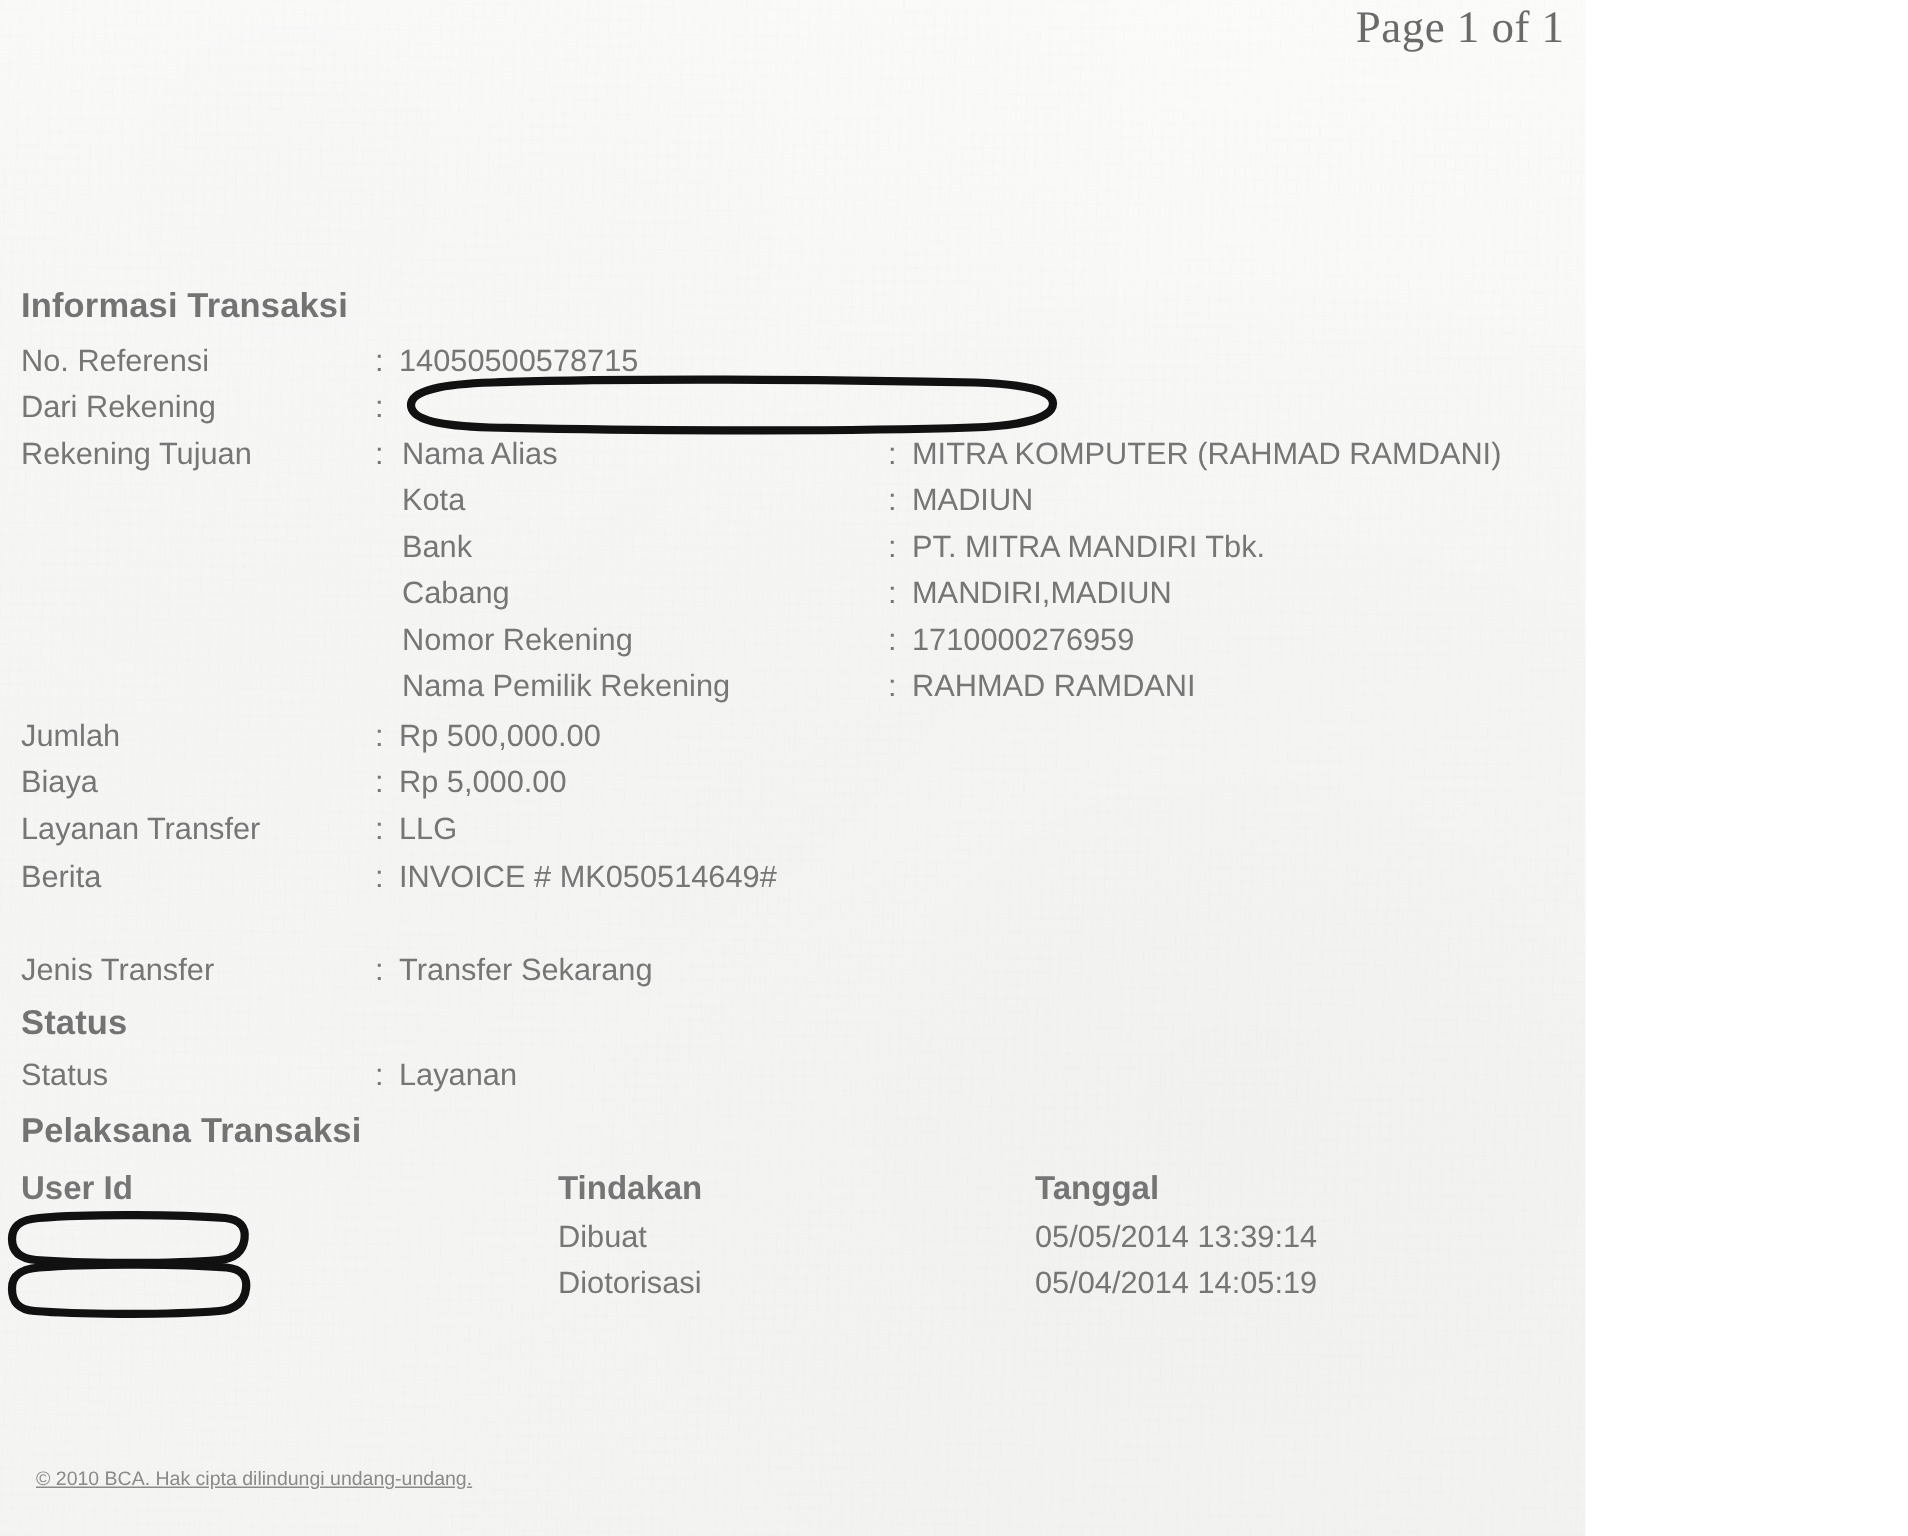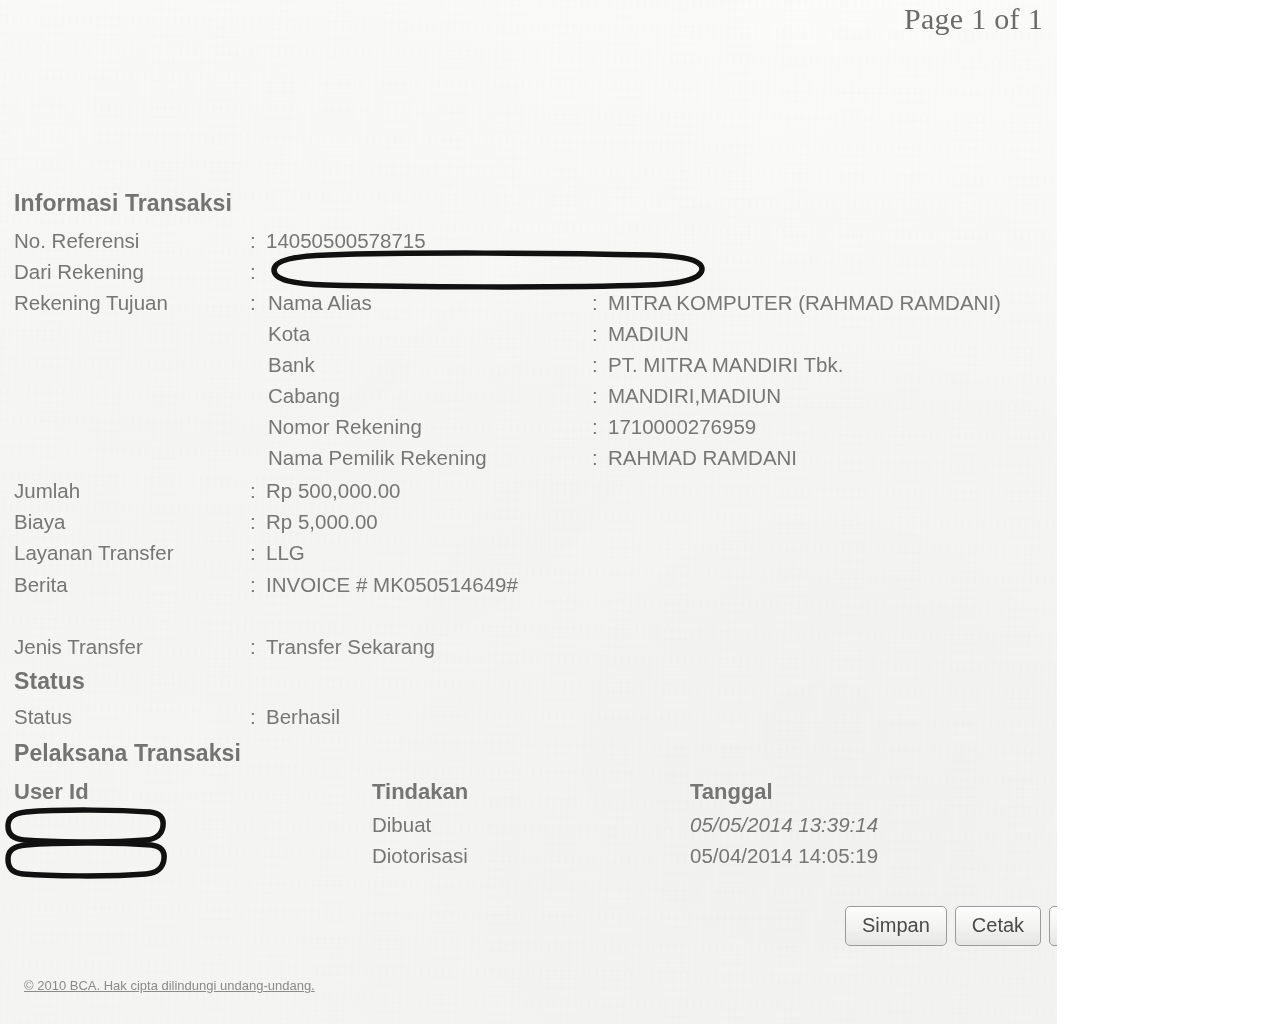--- a/index.html
+++ b/index.html
@@ -269,52 +269,47 @@
     <span class="lbl">Jenis Transfer</span>
     <span class="sep">:</span>
     <span class="val">Transfer Sekarang</span>
   </div>
 
   <div class="section-heading" style="top:668px;">Status</div>
 
   <div class="row" style="top:703px;">
     <span class="lbl">Status</span>
     <span class="sep">:</span>
-    <span class="val">Berhasil</span>
+    <span class="val">Layanan</span>
   </div>
 
   <div class="section-heading" style="top:740px;">Pelaksana Transaksi</div>
 
   <div class="tbl-head" style="left:14px; top:779px;">User Id</div>
   <div class="tbl-head" style="left:372px; top:779px;">Tindakan</div>
   <div class="tbl-head" style="left:690px; top:779px;">Tanggal</div>
 
   <div class="tbl-cell" style="left:14px; top:813px;"></div>
   <div class="tbl-cell" style="left:372px; top:813px;">Dibuat</div>
-  <div class="tbl-cell" style="left:690px; top:813px;font-style:italic;">05/05/2014 13:39:14</div>
+  <div class="tbl-cell" style="left:690px; top:813px;">05/05/2014 13:39:14</div>
 
   <div class="tbl-cell" style="left:14px; top:844px;"></div>
   <div class="tbl-cell" style="left:372px; top:844px;">Diotorisasi</div>
   <div class="tbl-cell" style="left:690px; top:844px;">05/04/2014 14:05:19</div>
 
   <div class="redaction" style="left:0px; top:806px;">
     <svg width="176" height="40" viewBox="0 0 176 40">
       <path d="M8 20 C8 11, 14 7, 26 6 C62 3, 122 4, 150 6 C160 7, 164 12, 163 20
                C162 28, 157 33, 146 34 C110 37, 50 36, 24 34 C13 33, 8 28, 8 20 Z" fill="none" stroke="#111111" stroke-width="5.5" stroke-linejoin="round" stroke-linecap="round"></path>
     </svg>
   </div>
 
   <div class="redaction" style="left:0px; top:838px;">
     <svg width="176" height="42" viewBox="0 0 176 42">
       <path d="M8 21 C8 12, 14 8, 26 7 C64 4, 124 5, 151 7 C161 8, 165 13, 164 21
                C163 30, 157 35, 146 36 C108 39, 48 38, 23 36 C12 35, 8 30, 8 21 Z" fill="none" stroke="#111111" stroke-width="5.5" stroke-linejoin="round" stroke-linecap="round"></path>
     </svg>
   </div>
 
-  <div class="btn-bar">
-    <button class="btn" type="button">Simpan</button>
-    <button class="btn" type="button">Cetak</button>
-    <button class="btn" type="button">Kembali</button>
-  </div>
 
   <div class="footer">© 2010 BCA. Hak cipta dilindungi undang-undang.</div>
 
 </div>
 
 </body></html>

